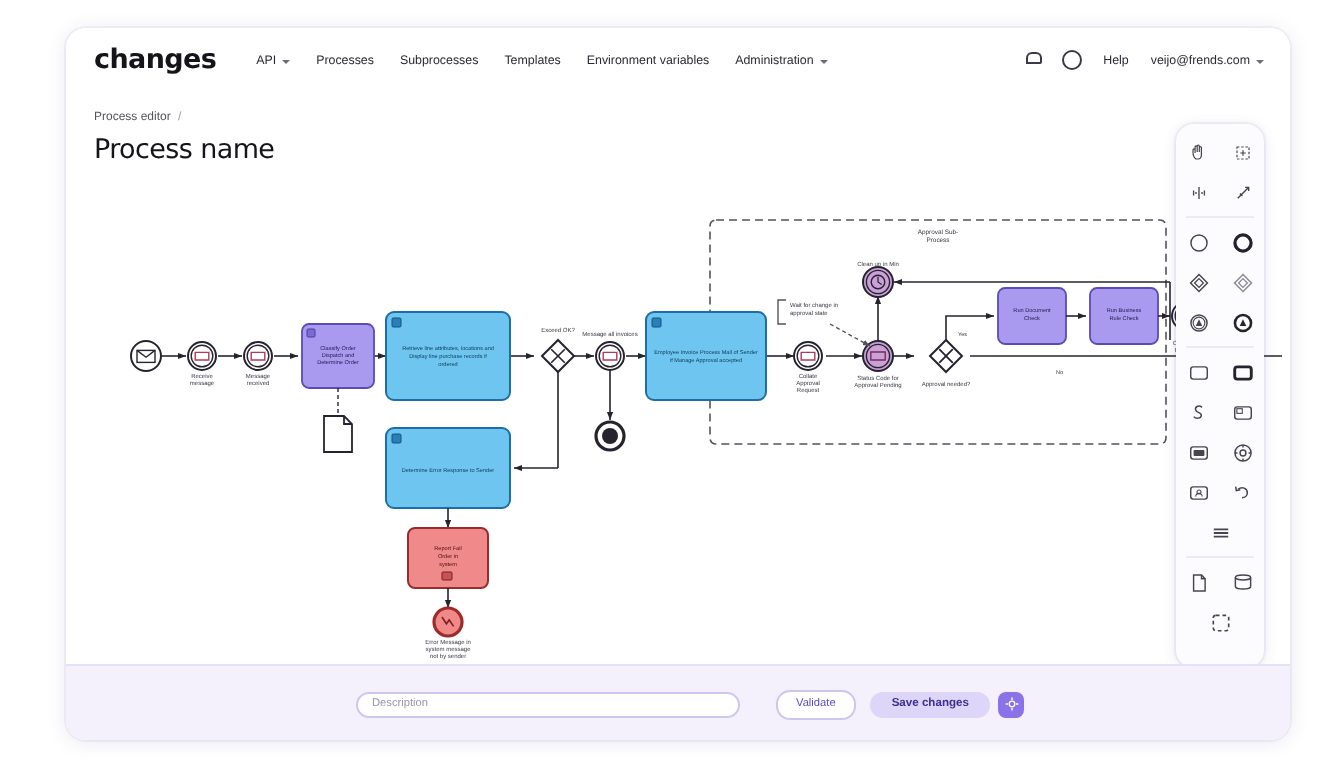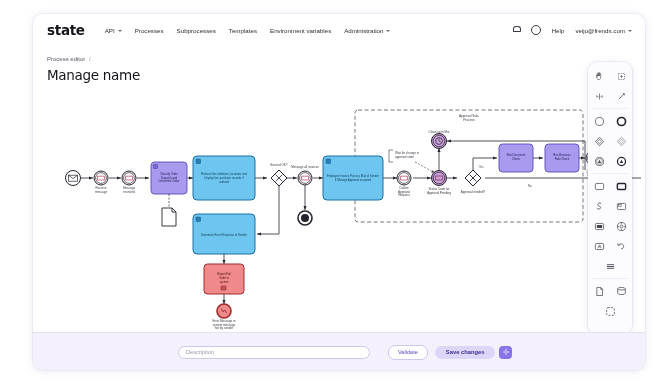--- a/index.html
+++ b/index.html
@@ -121,21 +121,21 @@
   }
   .btn-icon svg{display:block;}
 </style>
 </head>
 <body>
 
 <div id="app">
   <div class="card">
 
     <div class="topbar">
-      <div class="brand">state</div>
+      <div class="brand">changes</div>
 
       <div class="navlist">
         <div class="navitem">
           <span>API</span>
           <span class="caret"></span>
         </div>
         <div class="navitem">
           <span>Processes</span>
         </div>
         <div class="navitem">
@@ -162,21 +162,21 @@
           <span class="caret"></span>
         </span>
       </div>
     </div>
 
     <div class="pagehead">
       <div class="crumb">
         <span>Process editor</span>
         <span class="sep">/</span>
       </div>
-      <div class="ptitle">Manage name</div>
+      <div class="ptitle">Process name</div>
     </div>
 
     <div class="canvas">
       <svg width="612" height="240" viewBox="0 0 612 240">
         <defs>
           <marker id="ar" markerWidth="6" markerHeight="6" refX="5.2" refY="2" orient="auto">
             <path d="M0,0 L5.2,2 L0,4 z" fill="#26232e"></path>
           </marker>
           <marker id="arl" markerWidth="6" markerHeight="6" refX="5.2" refY="2" orient="auto">
             <path d="M0,0 L5.2,2 L0,4 z" fill="#55525e"></path>

